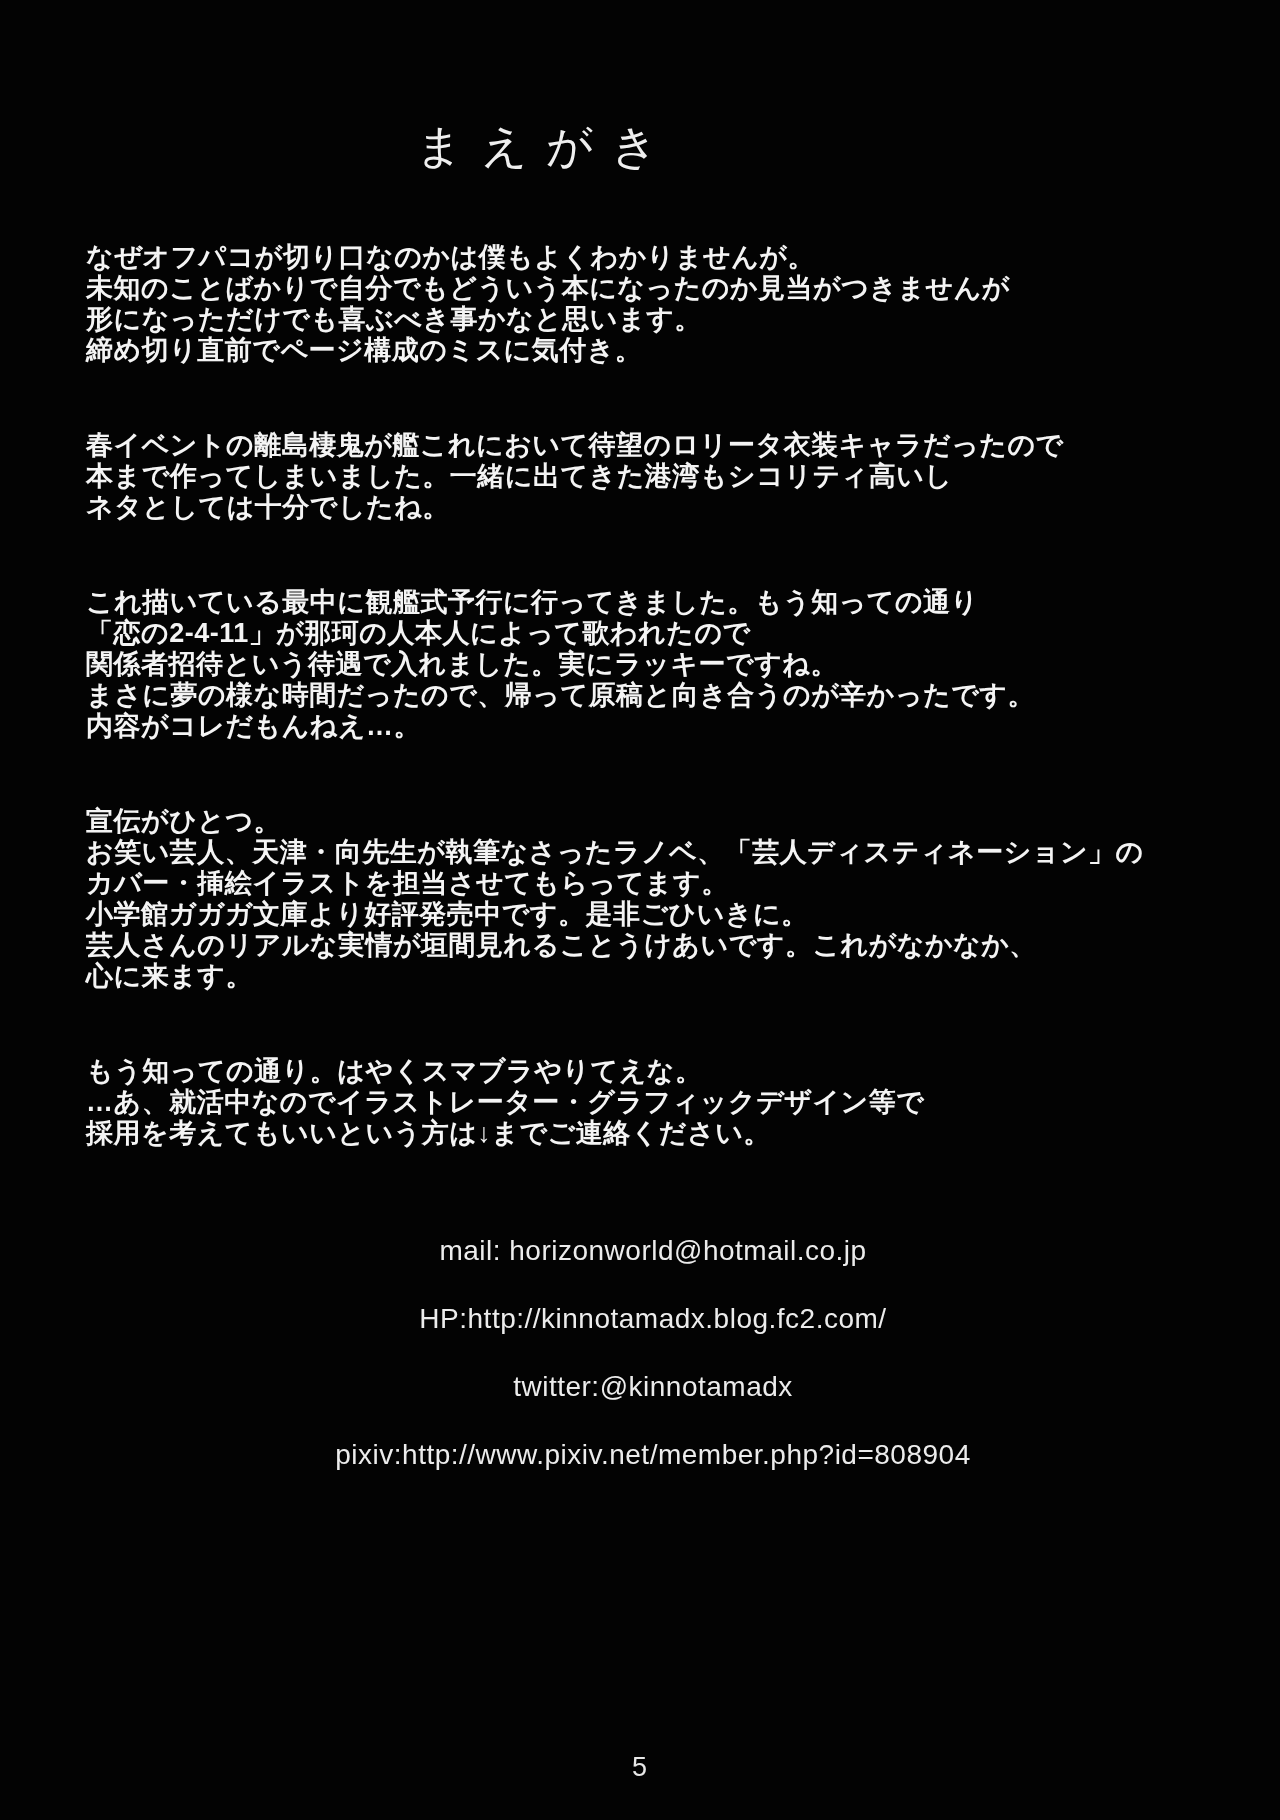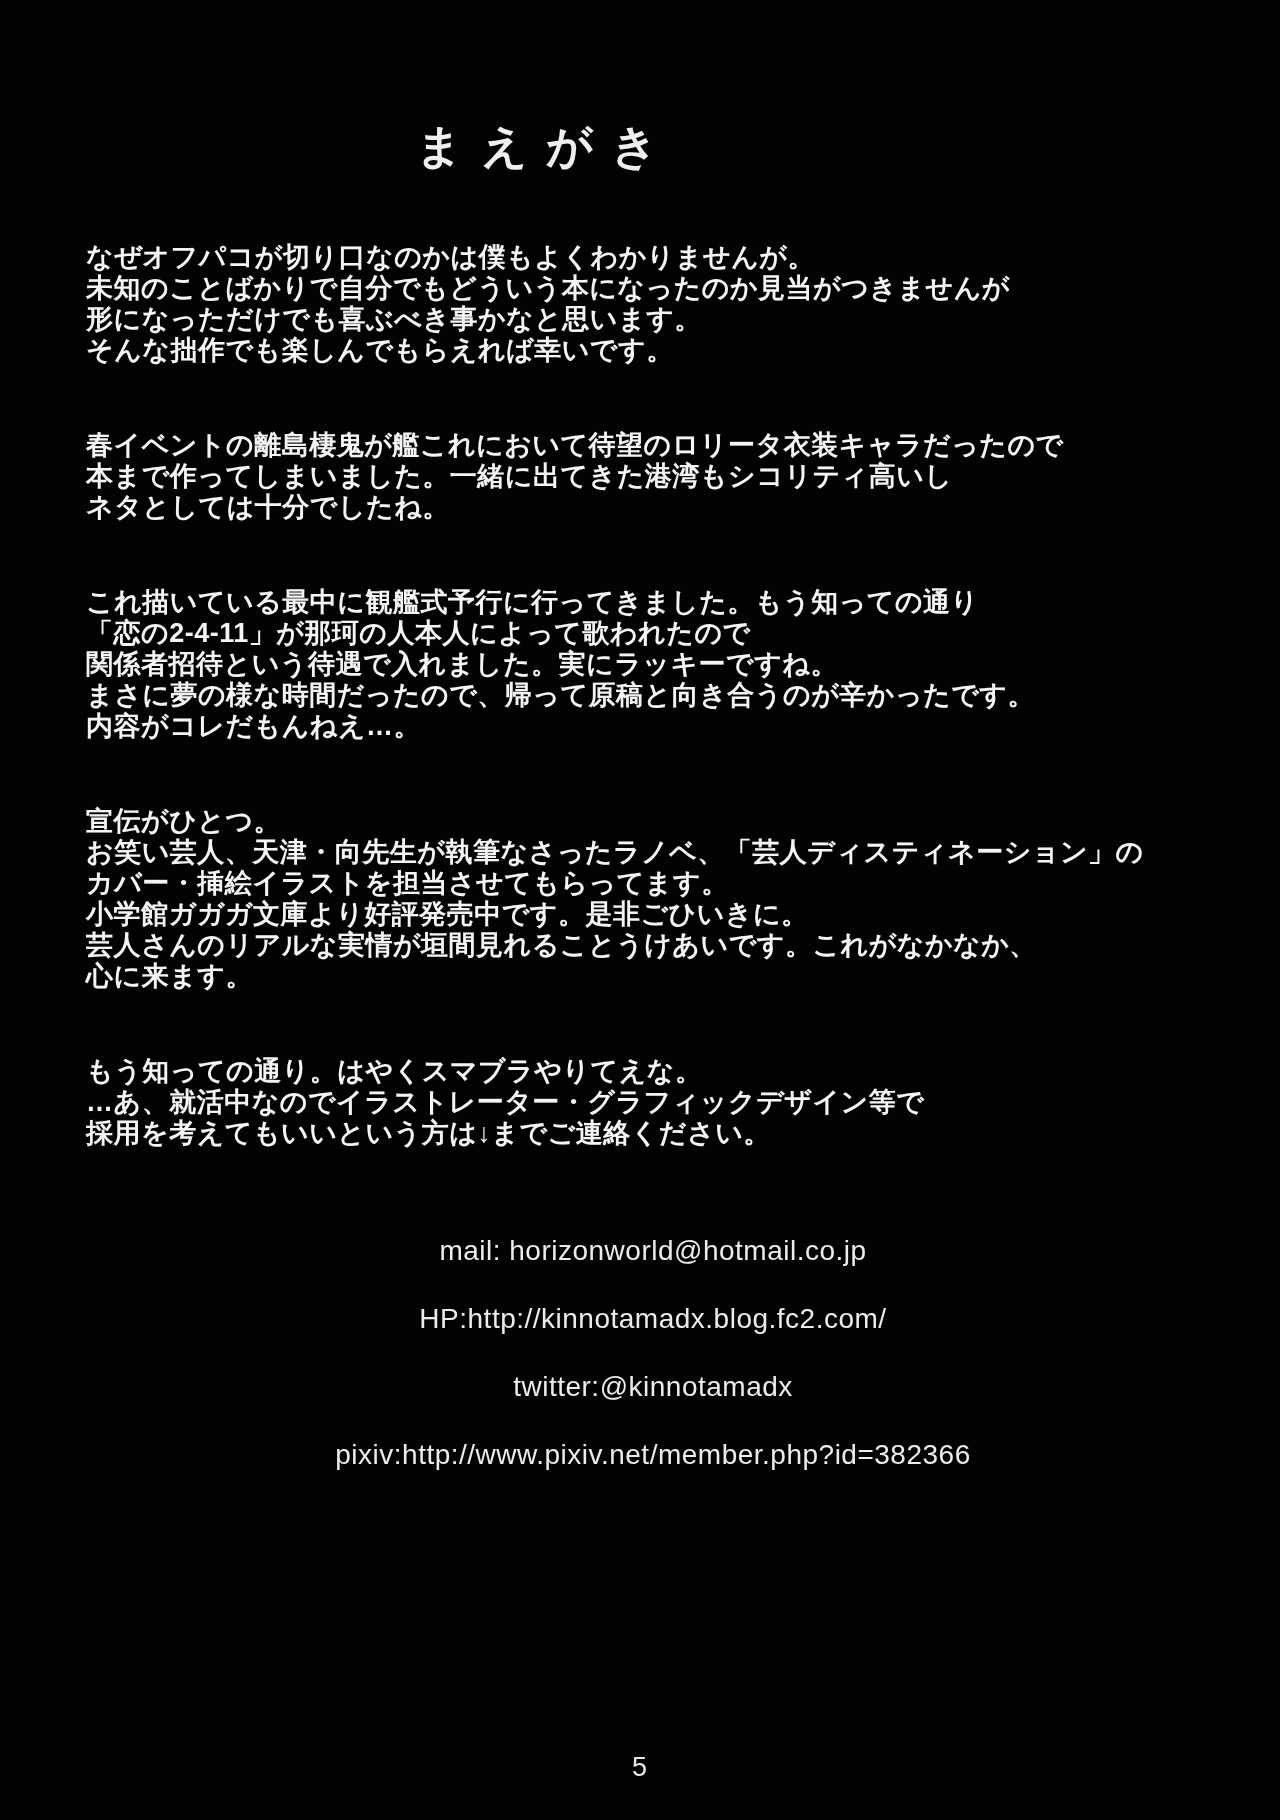--- a/index.html
+++ b/index.html
@@ -18,21 +18,21 @@
   .page {
     position: absolute;
     inset: 0;
     background: #030303;
   }
   .page-title {
     margin-top: 116px;
     width: 920px;
     text-align: center;
     font-size: 46px;
-    font-weight: bold;
+    font-weight: normal;
     letter-spacing: 18px;
     color: #efefef;
     font-family: "Liberation Serif", "DejaVu Serif", serif;
   }
   .content {
     padding-left: 86px;
     padding-right: 60px;
   }
   .paragraph {
     margin-top: 64px;
@@ -76,21 +76,21 @@
 <div class="page">
   <div class="content">
 
     <div class="page-title">まえがき</div>
 
 
     <div class="paragraph">
       <div class="line">なぜオフパコが切り口なのかは僕もよくわかりませんが。</div>
       <div class="line">未知のことばかりで自分でもどういう本になったのか見当がつきませんが</div>
       <div class="line">形になっただけでも喜ぶべき事かなと思います。</div>
-      <div class="line">そんな拙作でも楽しんでもらえれば幸いです。</div>
+      <div class="line">締め切り直前でページ構成のミスに気付き。</div>
     </div>
 
     <div class="paragraph">
       <div class="line">春イベントの離島棲鬼が艦これにおいて待望のロリータ衣装キャラだったので</div>
       <div class="line">本まで作ってしまいました。一緒に出てきた港湾もシコリティ高いし</div>
       <div class="line">ネタとしては十分でしたね。</div>
     </div>
 
     <div class="paragraph">
       <div class="line">これ描いている最中に観艦式予行に行ってきました。もう知っての通り</div>
@@ -112,19 +112,19 @@
     <div class="paragraph">
       <div class="line">もう知っての通り。はやくスマブラやりてえな。</div>
       <div class="line">…あ、就活中なのでイラストレーター・グラフィックデザイン等で</div>
       <div class="line">採用を考えてもいいという方は↓までご連絡ください。</div>
     </div>
 
     <div class="contacts">
       <div class="contact-line">mail: horizonworld@hotmail.co.jp</div>
       <div class="contact-line">HP:http://kinnotamadx.blog.fc2.com/</div>
       <div class="contact-line">twitter:@kinnotamadx</div>
-      <div class="contact-line">pixiv:http://www.pixiv.net/member.php?id=382366</div>
+      <div class="contact-line">pixiv:http://www.pixiv.net/member.php?id=808904</div>
     </div>
 
   </div>
 
   <div class="page-number">5</div>
 </div>
 
 </body></html>

